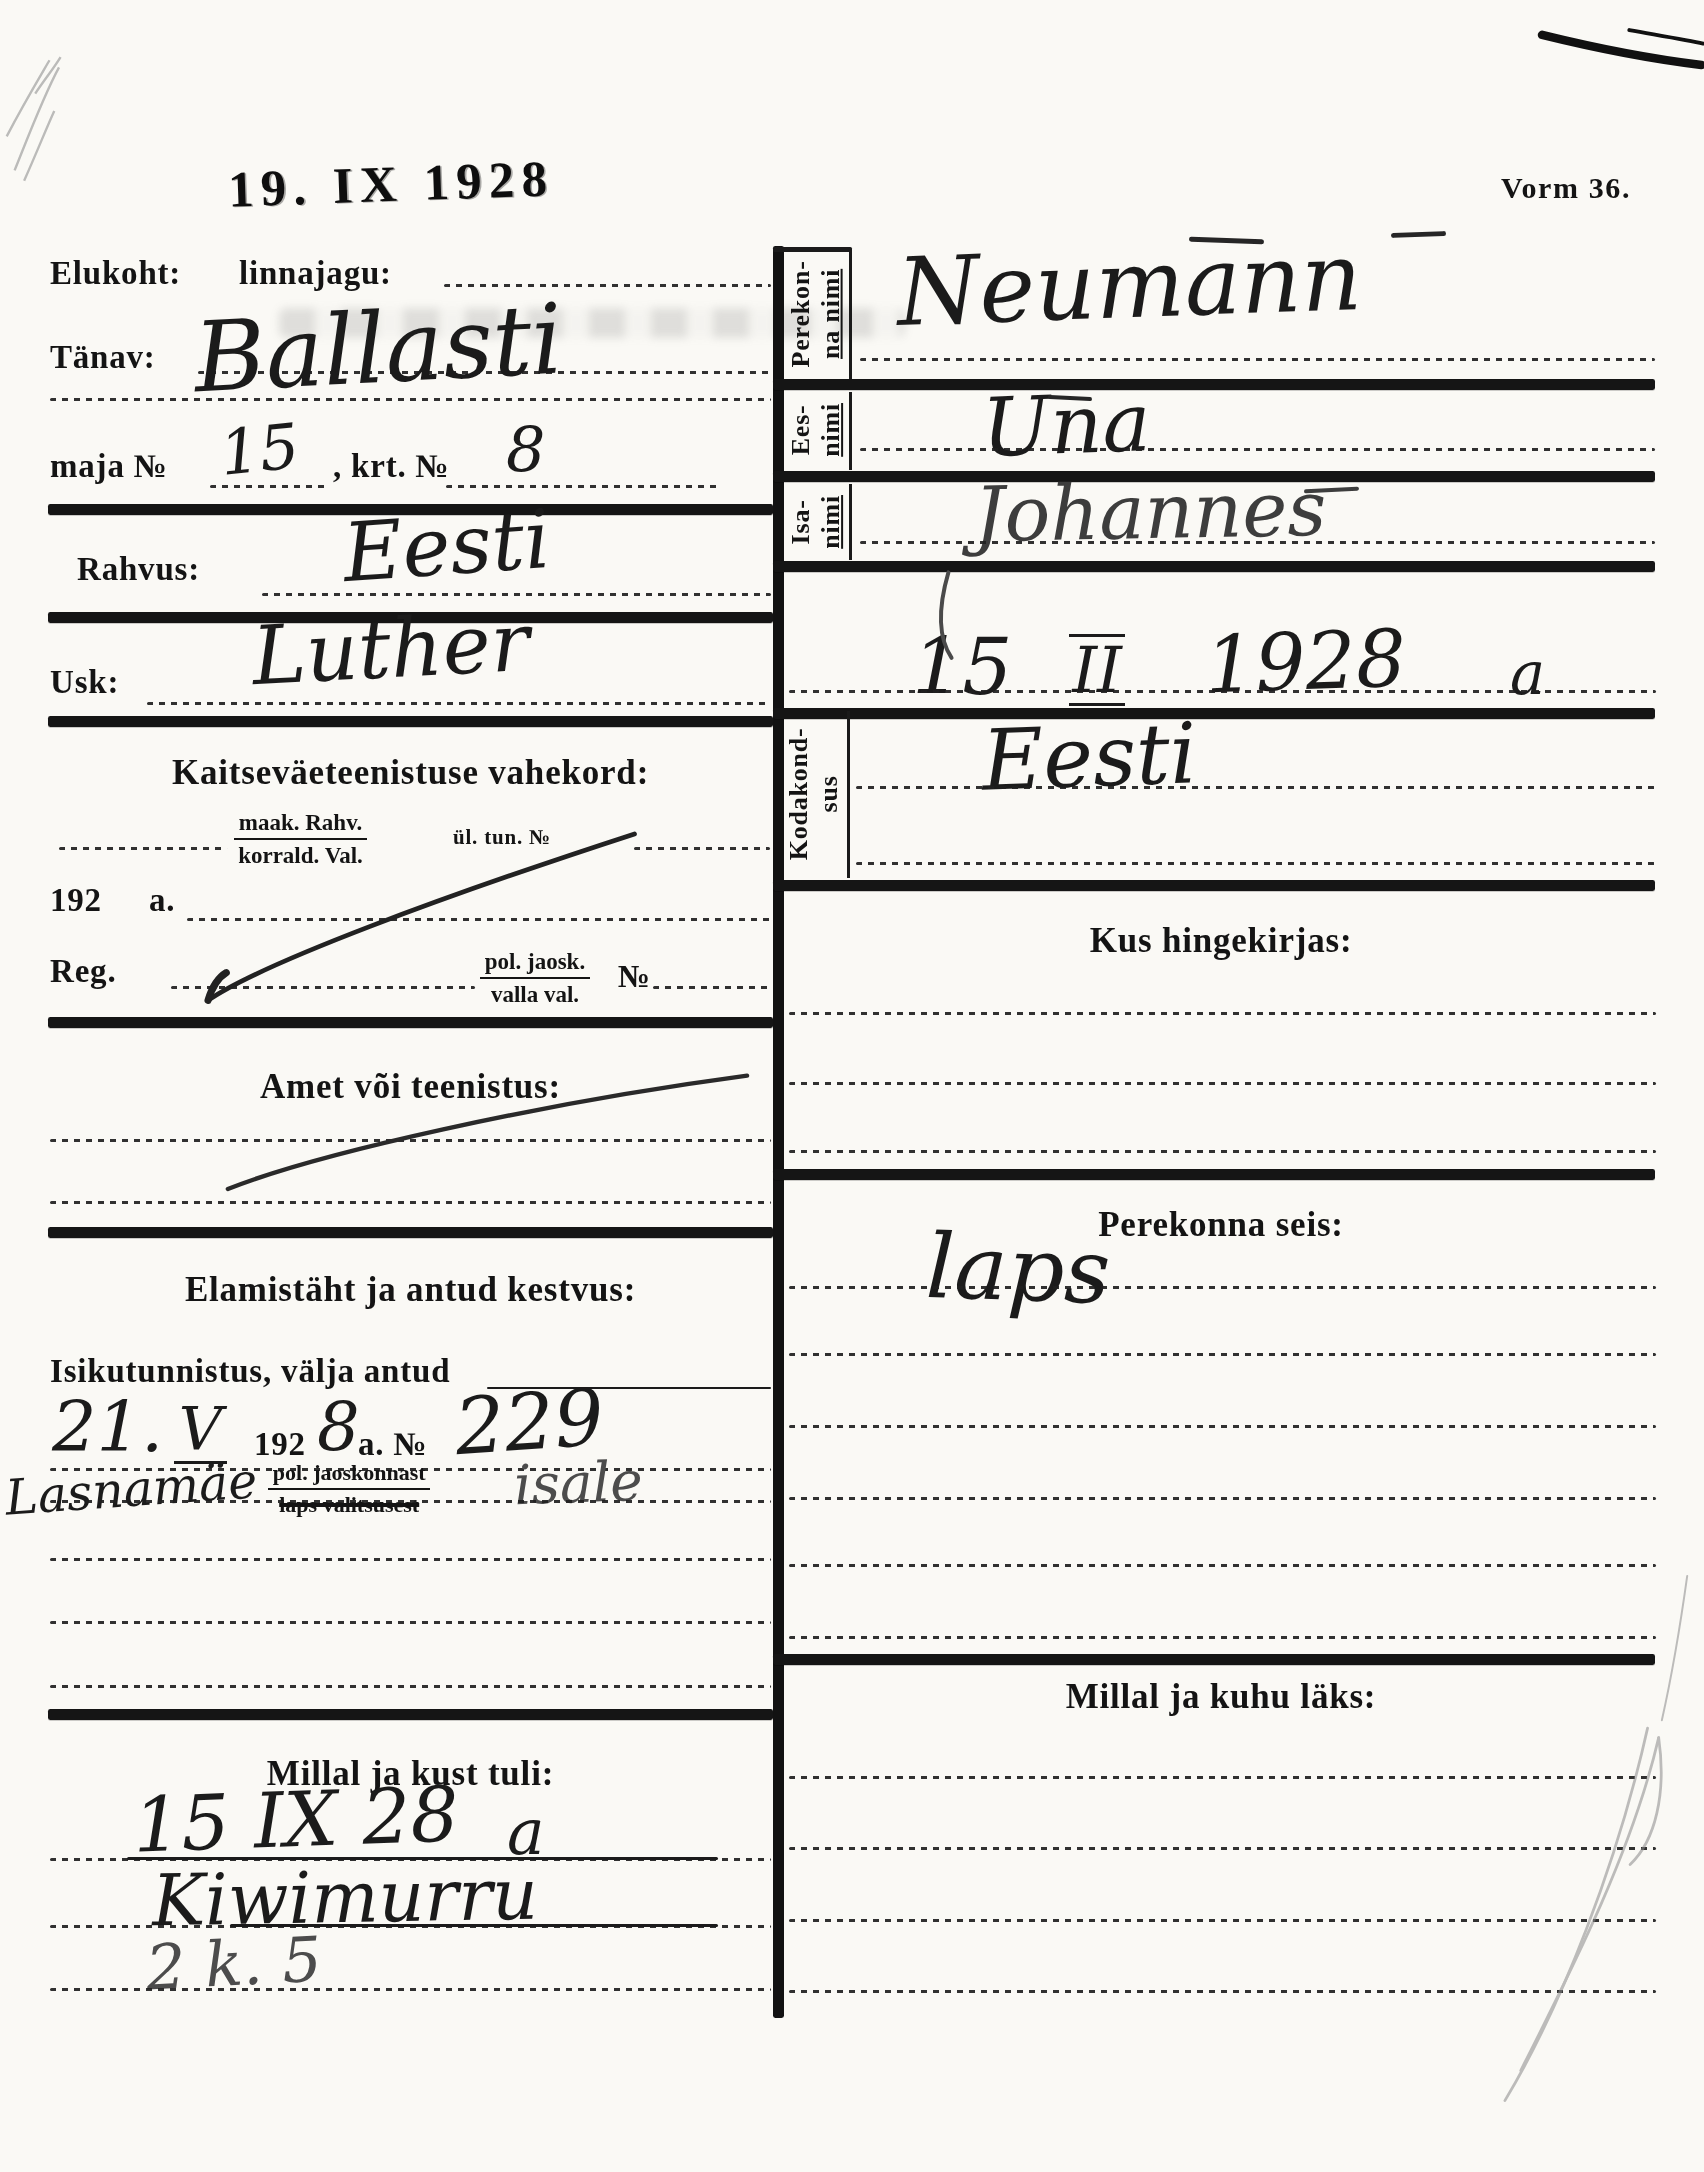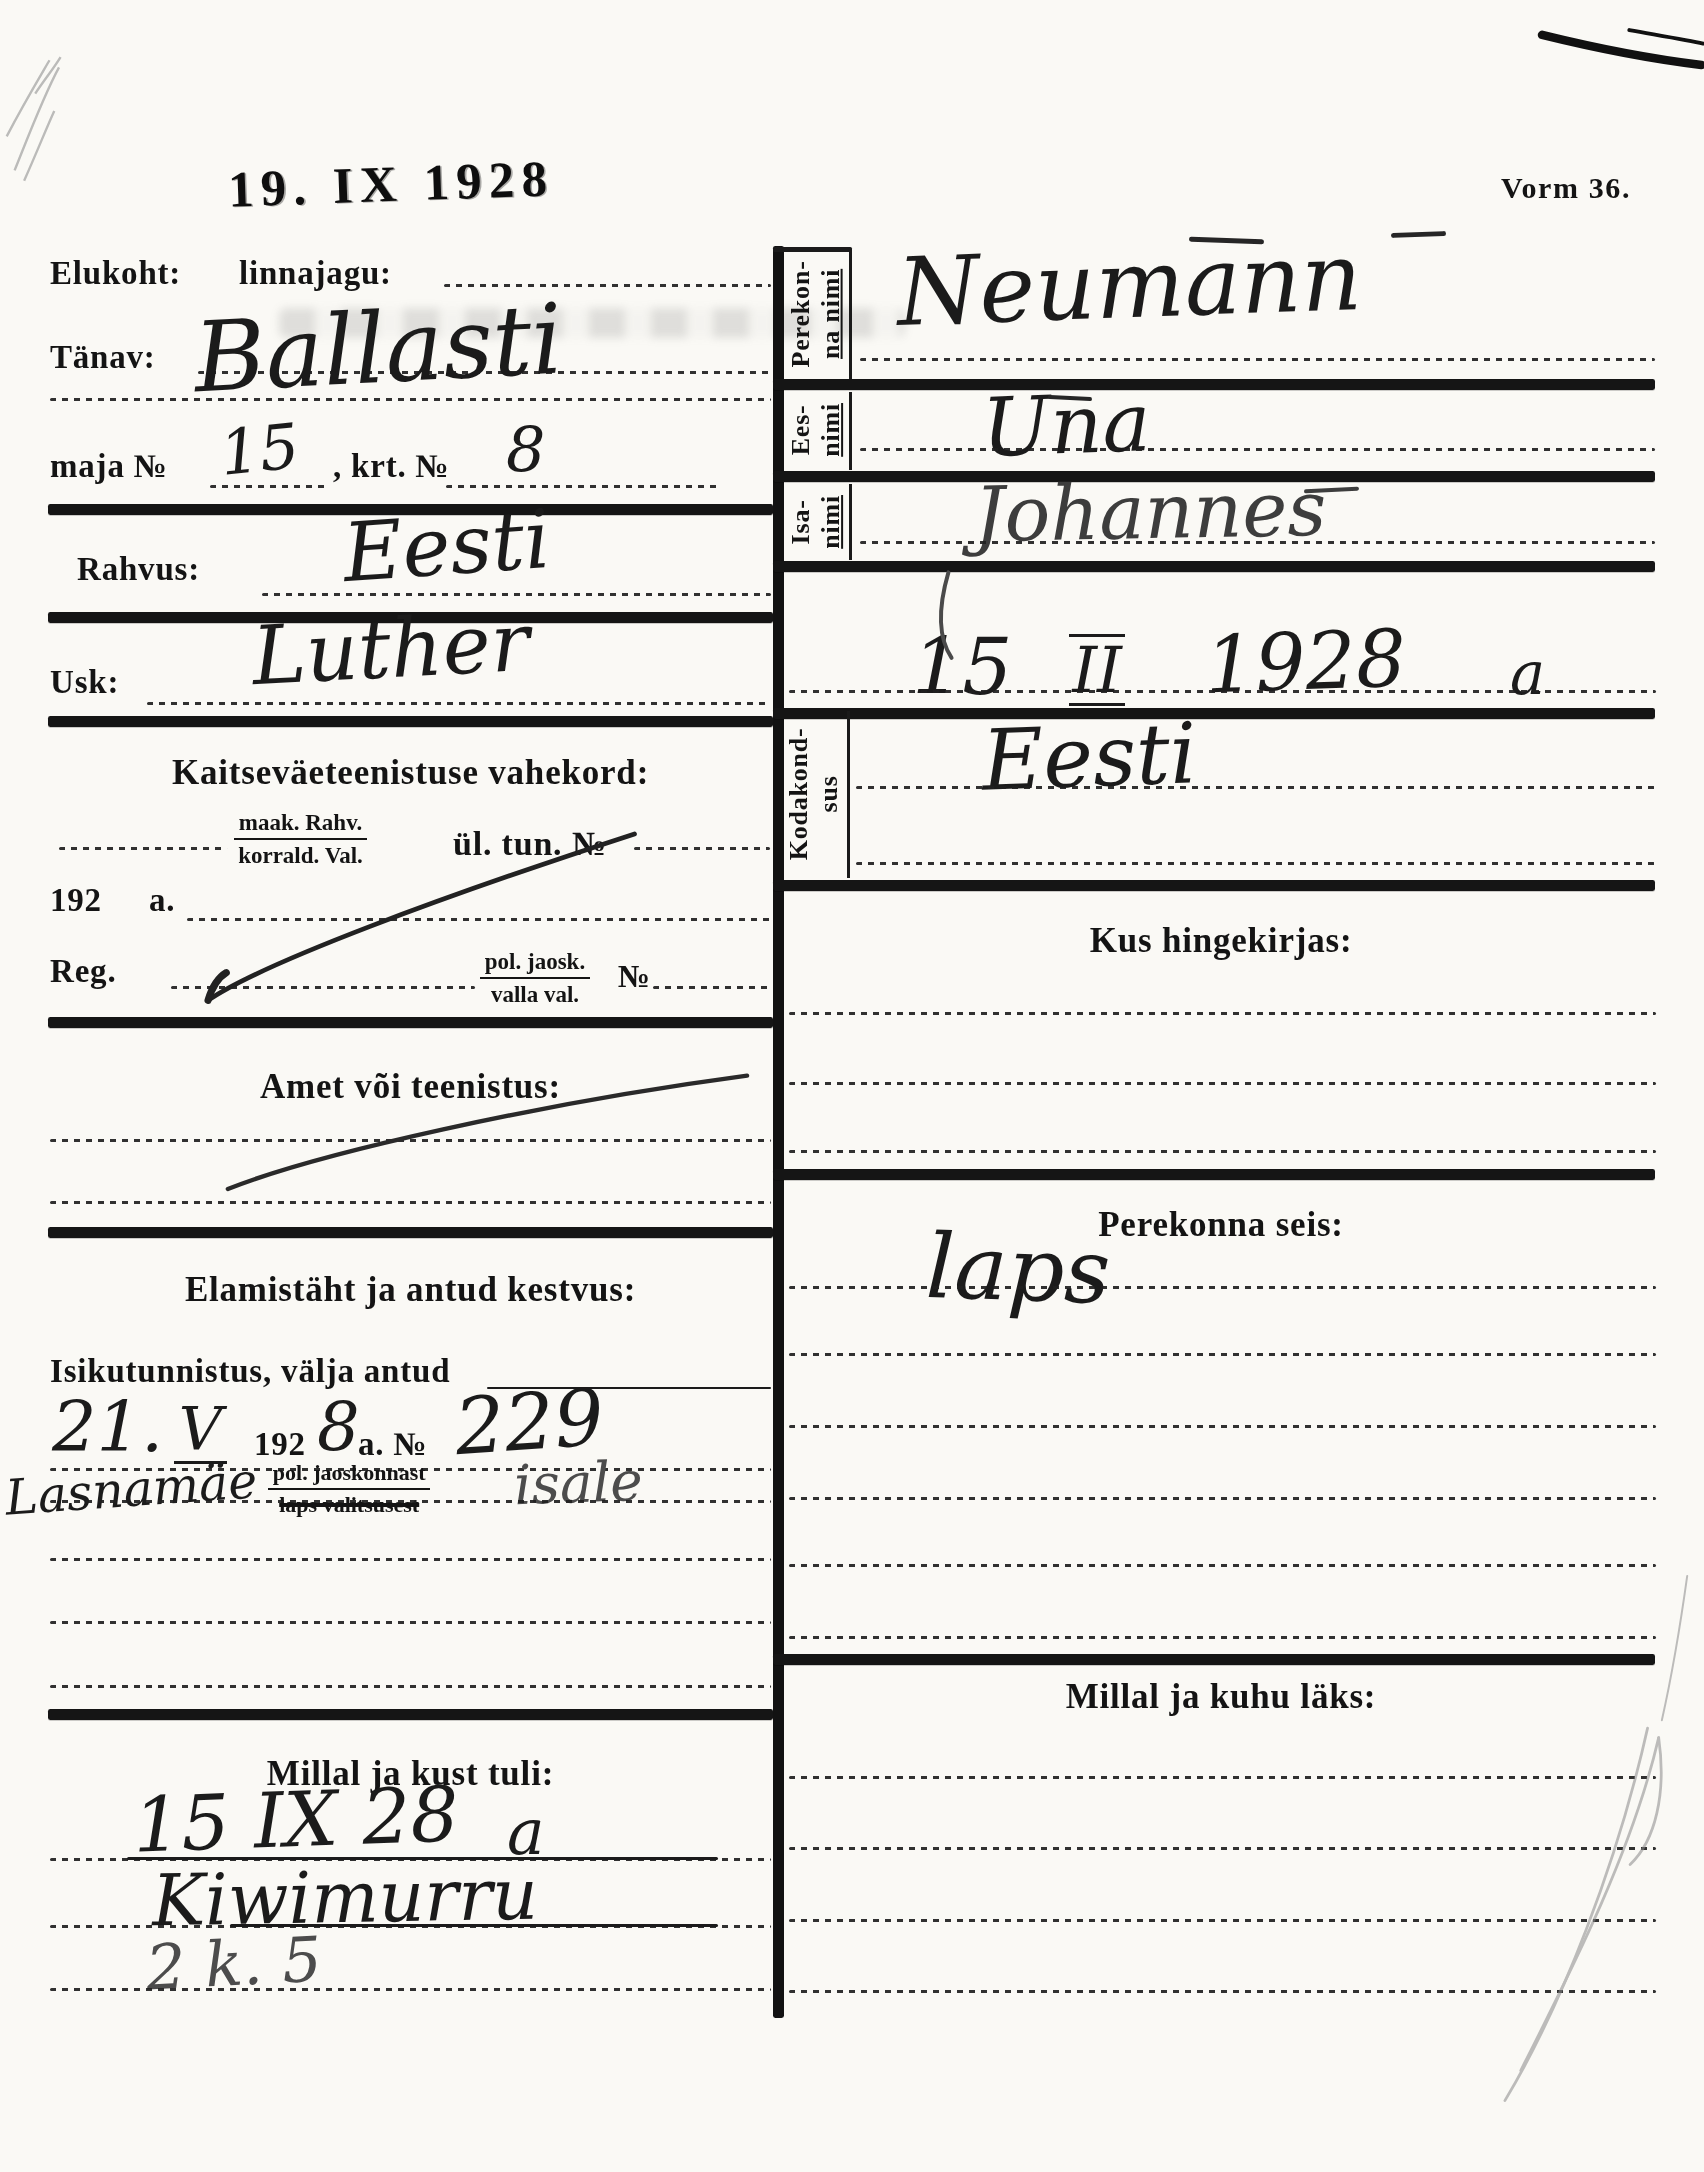--- a/index.html
+++ b/index.html
@@ -81,21 +81,21 @@
 
   <div class="bar" style="left:48px;top:716px;width:725px;"></div>
 
   <div class="h" style="left:48px;top:753px;width:725px;">Kaitseväeteenistuse vahekord:</div>
 
   <div class="dl" style="left:59px;top:847px;width:168px;"></div>
   <div class="frac small" style="left:234px;top:809px;">
     <span class="ftop">maak. Rahv.</span>
     <span class="fbot">korrald. Val.</span>
   </div>
-  <div class="lbl" style="left:453px;top:825px;font-size:34px;">ül. tun. №</div>
+  <div class="lbl" style="left:453px;top:825px;font-size:21px;">ül. tun. №</div>
   <div class="dl" style="left:634px;top:847px;width:136px;"></div>
 
   <div class="lbl" style="left:50px;top:882px;">192</div>
   <div class="lbl" style="left:149px;top:882px;">a.</div>
   <div class="dl" style="left:187px;top:918px;width:584px;"></div>
 
   <div class="lbl" style="left:50px;top:953px;">Reg.</div>
   <div class="dl" style="left:171px;top:986px;width:304px;"></div>
   <div class="frac small" style="left:480px;top:948px;">
     <span class="ftop">pol. jaosk.</span>

